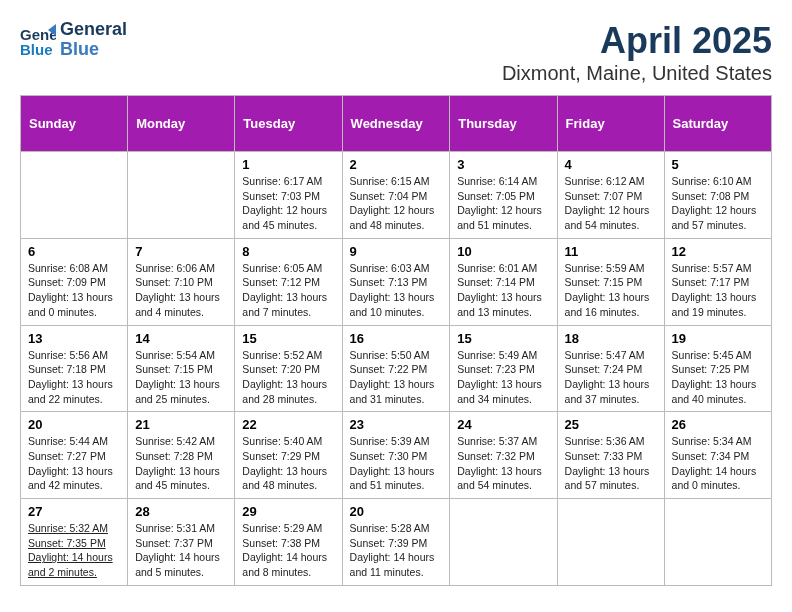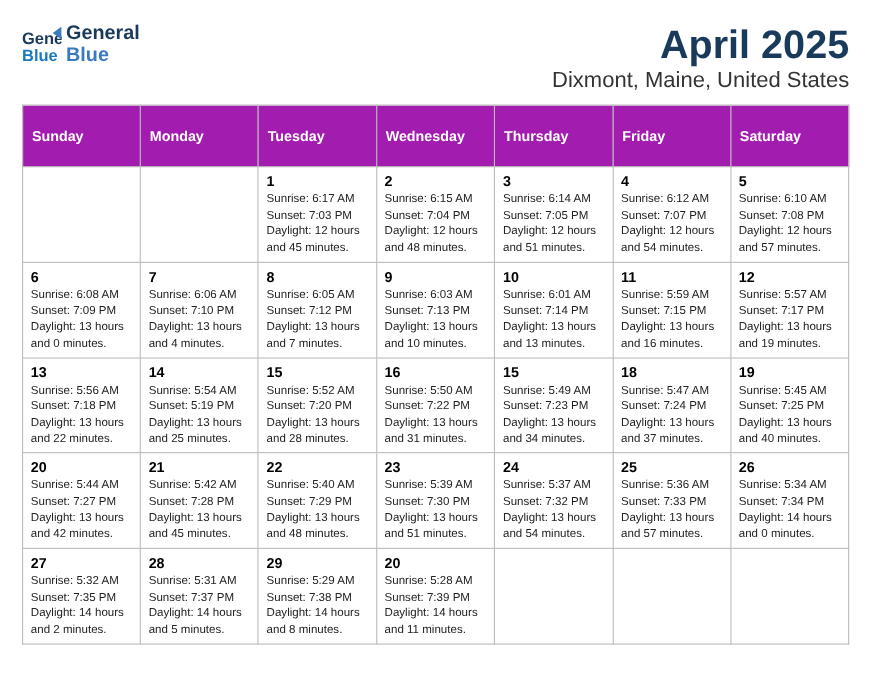--- a/index.html
+++ b/index.html
@@ -207,21 +207,21 @@
         <td>
           <span class="day-num">13</span>
           <div class="day-info" style="white-space: pre-line;">Sunrise: 5:56 AM
 Sunset: 7:18 PM
 Daylight: 13 hours
 and 22 minutes.</div>
         </td>
         <td>
           <span class="day-num">14</span>
           <div class="day-info" style="white-space: pre-line;">Sunrise: 5:54 AM
-Sunset: 5:19 PM
+Sunset: 7:15 PM
 Daylight: 13 hours
 and 25 minutes.</div>
         </td>
         <td>
           <span class="day-num">15</span>
           <div class="day-info" style="white-space: pre-line;">Sunrise: 5:52 AM
 Sunset: 7:20 PM
 Daylight: 13 hours
 and 28 minutes.</div>
         </td>
@@ -301,21 +301,21 @@
           <span class="day-num">26</span>
           <div class="day-info" style="white-space: pre-line;">Sunrise: 5:34 AM
 Sunset: 7:34 PM
 Daylight: 14 hours
 and 0 minutes.</div>
         </td>
       </tr>
       <tr>
         <td>
           <span class="day-num">27</span>
-          <div class="day-info" style="white-space: pre-line;">Sunrise: 5:32 AM
+          <div class="day-info" style="white-space: pre-line; text-decoration: underline;">Sunrise: 5:32 AM
 Sunset: 7:35 PM
 Daylight: 14 hours
 and 2 minutes.</div>
         </td>
         <td>
           <span class="day-num">28</span>
           <div class="day-info" style="white-space: pre-line;">Sunrise: 5:31 AM
 Sunset: 7:37 PM
 Daylight: 14 hours
 and 5 minutes.</div>

